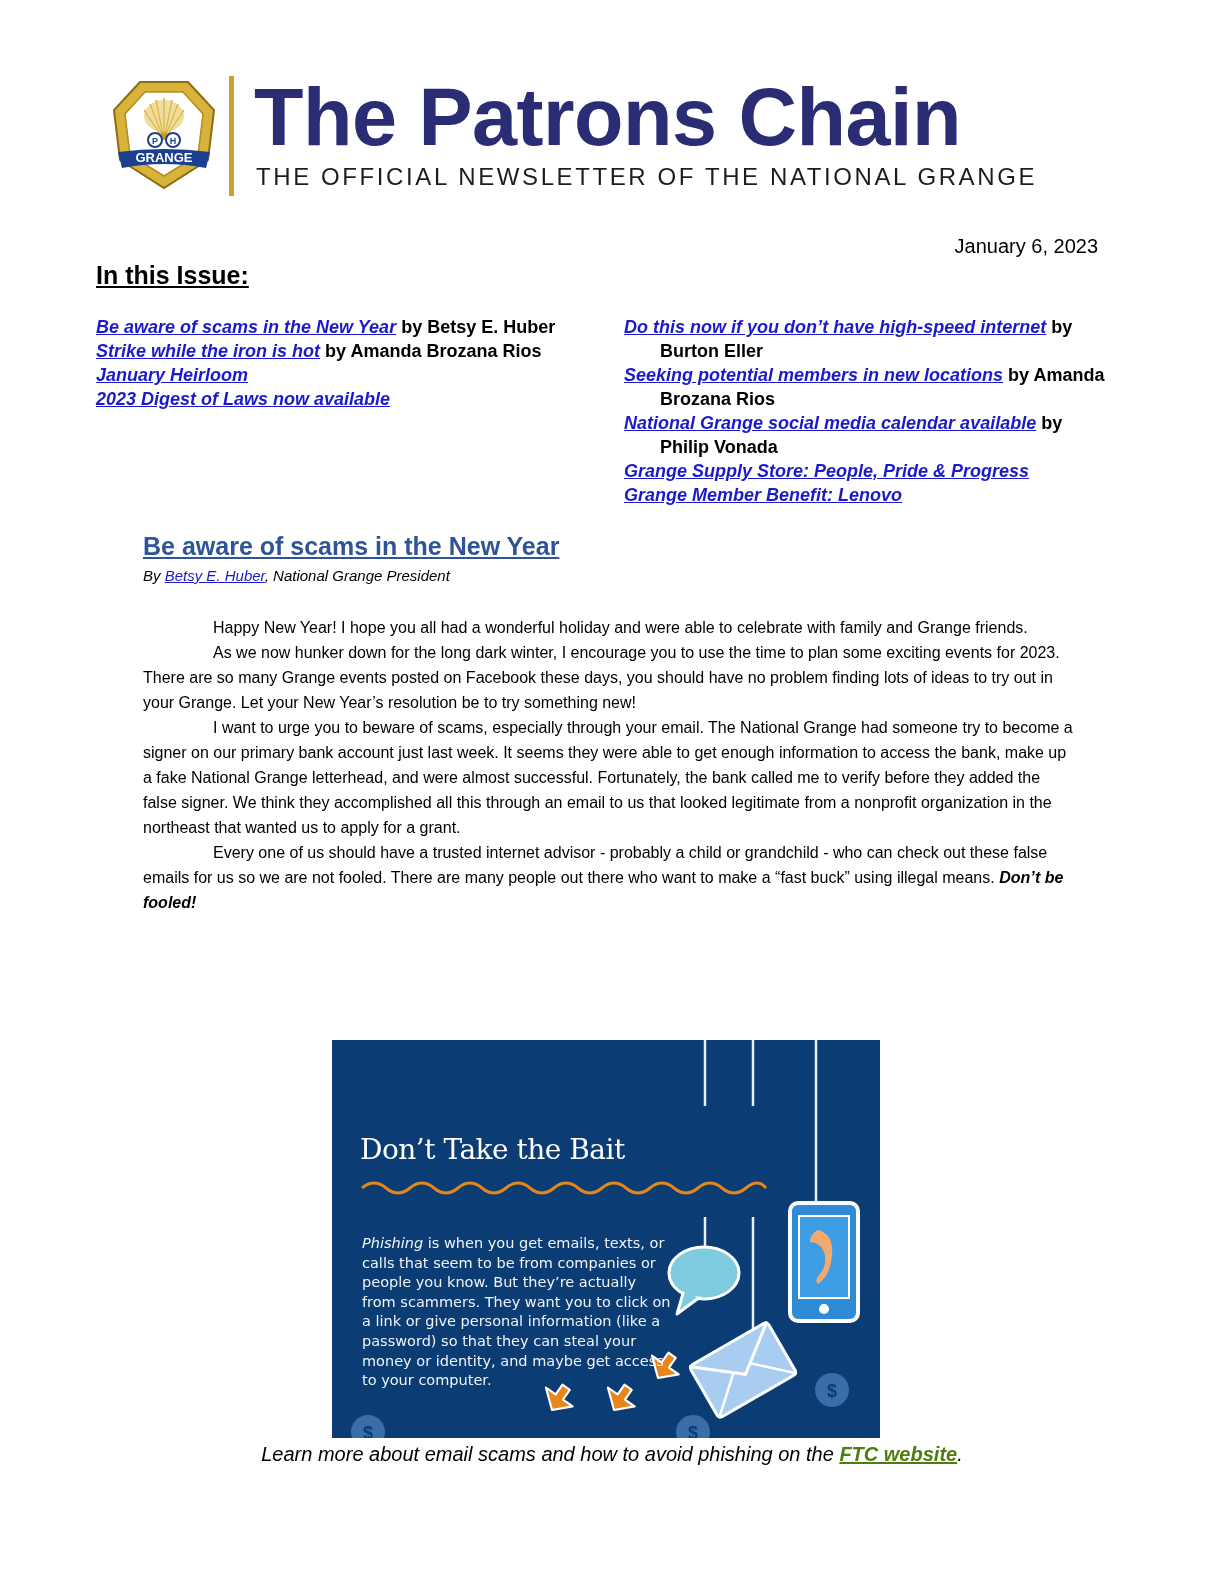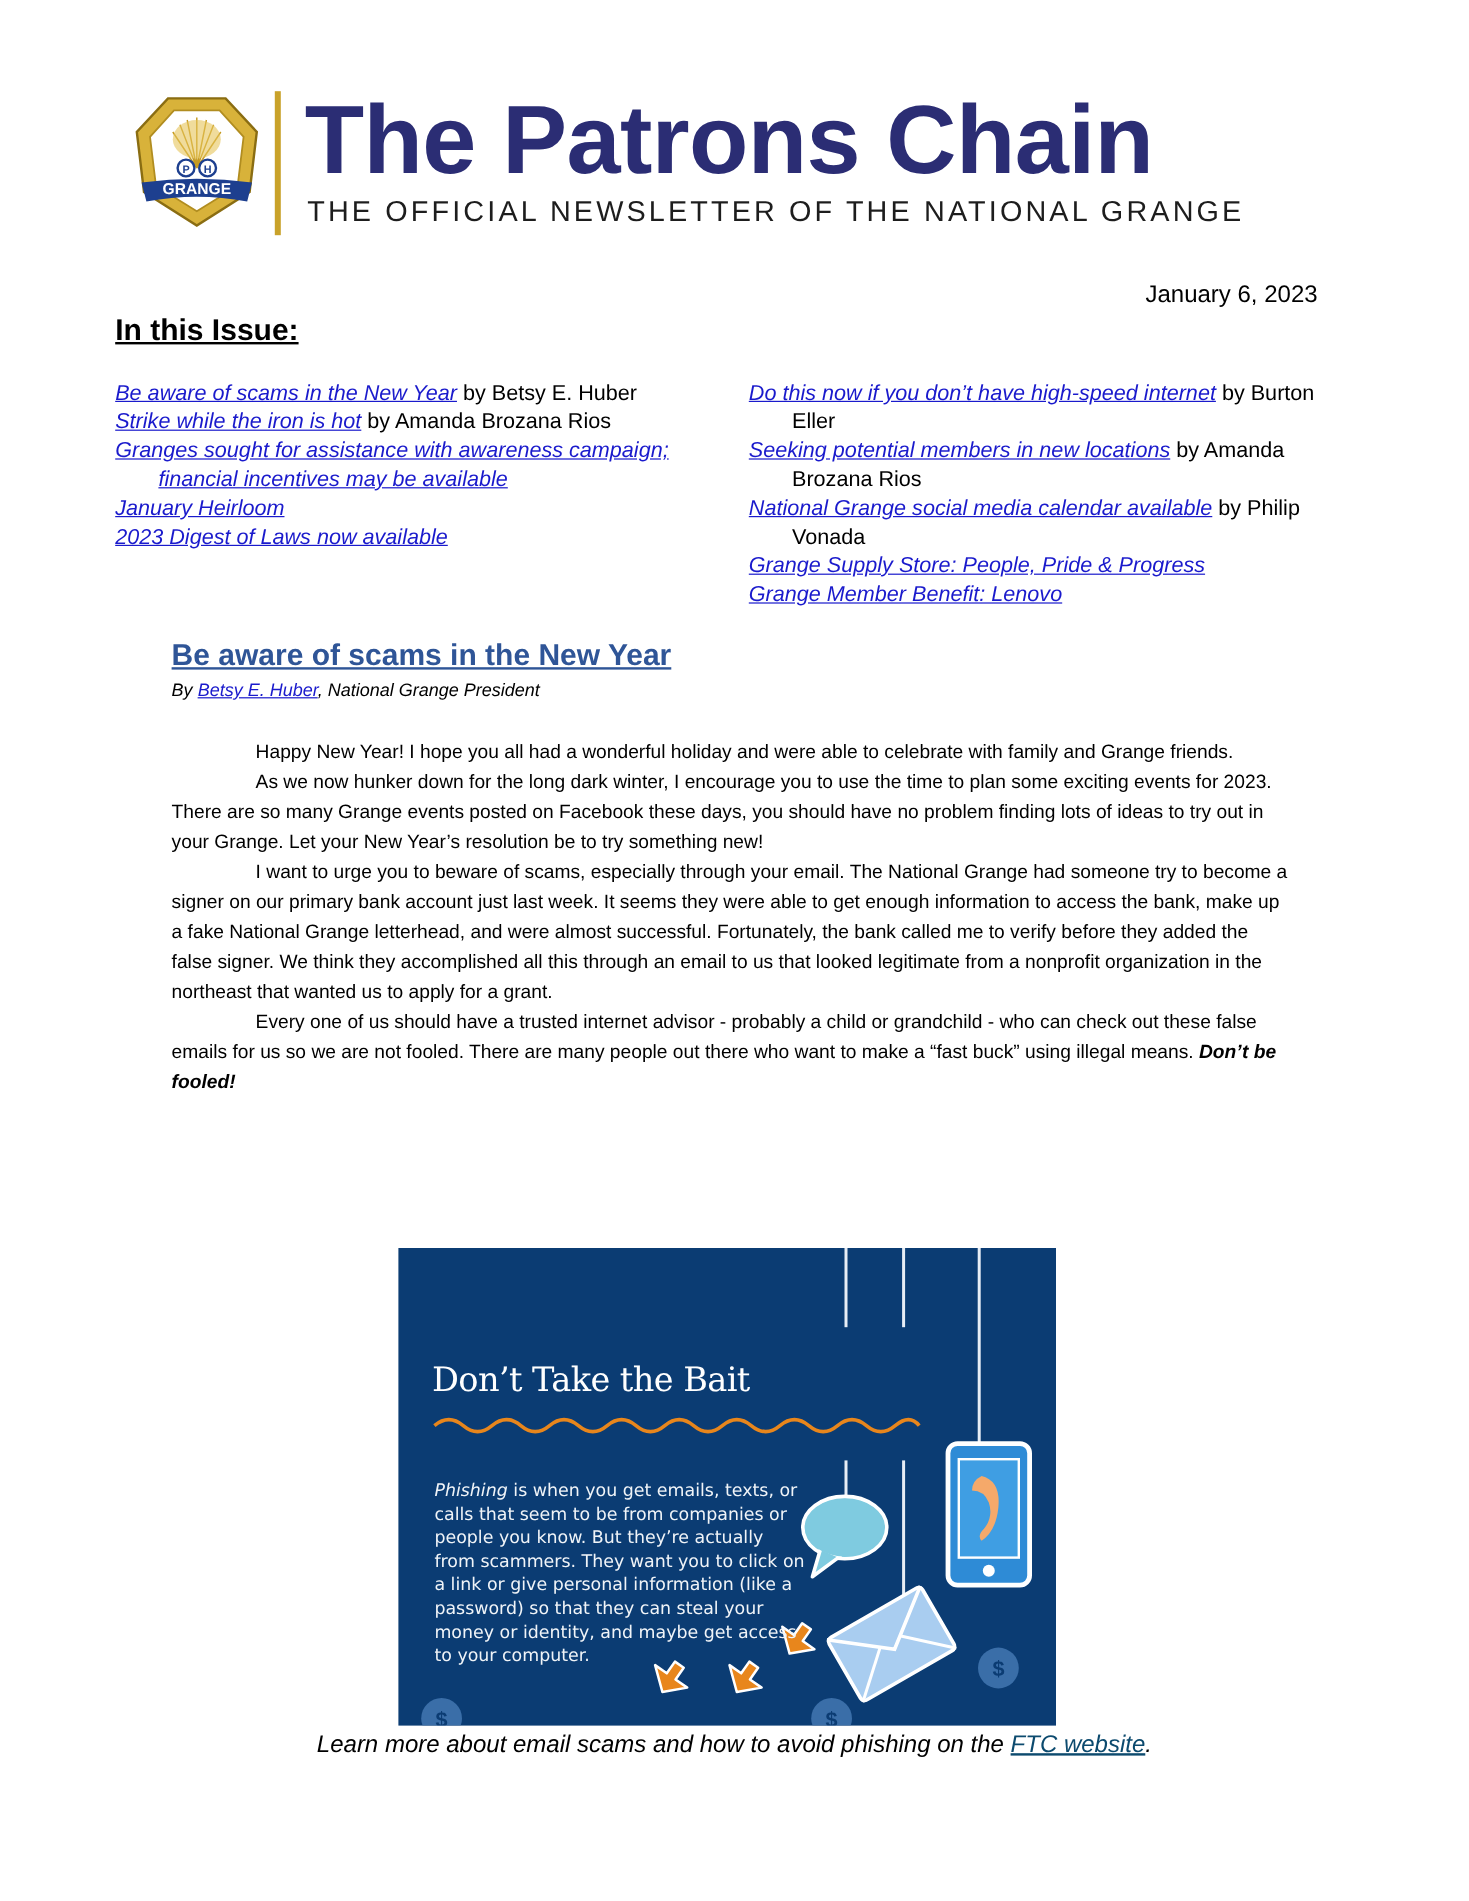--- a/index.html
+++ b/index.html
@@ -12,21 +12,21 @@
   #mast-rule { left: 229px; top: 76px; width: 5px; height: 120px; background: #c9a22a; }
   #mast-title { left: 254px; top: 72px; font-size: 81px; font-weight: bold; color: #2b2d74;
                 letter-spacing: -0.5px; line-height: 90px; white-space: nowrap; }
   #mast-sub { left: 256px; top: 163px; font-size: 24px; letter-spacing: 2.6px; color: #1d1d1d;
               line-height: 28px; white-space: nowrap; }
 
   #issue-date { right: 126px; top: 234px; font-size: 20px; line-height: 24px; }
   #toc-heading { left: 96px; top: 260px; font-size: 25px; font-weight: bold; text-decoration: underline;
                  line-height: 30px; }
 
-  .toc-col { top: 315px; font-size: 18px; line-height: 24px; }
+  .toc-col { top: 315px; font-size: 18px; line-height: 24px; font-weight: bold; }
   #toc-left { left: 96px; width: 500px; }
   #toc-right { left: 624px; width: 490px; }
   .toc-item { padding-left: 36px; text-indent: -36px; }
   .toc-link { color: #1a1acc; font-style: italic; text-decoration: underline; cursor: pointer; }
   .toc-by { color: #000; }
 
   
   #article-title { left: 143px; top: 531px; font-size: 25px; font-weight: bold; color: #2f5597;
                    text-decoration: underline; line-height: 30px; white-space: nowrap; }
   #article-byline { left: 143px; top: 564px; font-size: 15px; font-style: italic; line-height: 24px; }
@@ -41,21 +41,21 @@
   #phish-title1 { left: 30px; top: 32px; font-family: "DejaVu Serif", serif; font-weight: bold;
                   font-size: 41px; color: #fff; line-height: 48px; white-space: nowrap; }
   #phish-title2 { left: 28px; top: 86px; font-family: "DejaVu Serif", serif;
                   font-size: 28px; color: #fff; line-height: 48px; white-space: nowrap; letter-spacing: -0.5px; text-align: right; }
   #phish-text { left: 30px; top: 194px; width: 310px; font-size: 14.5px; line-height: 19.6px;
                 color: #f0f4f8; font-family: "DejaVu Sans", sans-serif; }
   #phish-text i { font-style: italic; }
 
   #caption { left: 0; width: 1224px; top: 1442px; text-align: center; font-size: 20px;
              font-style: italic; line-height: 24px; }
-  #caption .ftc-link { color: #0c4a6e; font-weight: normal; text-decoration: underline; cursor: pointer; }
+  #caption .ftc-link { color: #4d7c0f; font-weight: bold; text-decoration: underline; cursor: pointer; }
 </style>
 </head>
 <body>
 
 <div class="abs" id="logo">
   <svg width="108" height="112" viewBox="0 0 108 112">
     <polygon points="30,4 78,4 104,32 98,82 54,110 10,82 4,32" fill="#d8b23a" stroke="#8a6d12" stroke-width="2"></polygon>
     <polygon points="35,14 73,14 93,36 88,77 54,98 20,77 15,36" fill="#ffffff" stroke="#b18d20" stroke-width="1.5"></polygon>
     <g stroke="#c59a20" stroke-width="1.2" fill="none">
       <path d="M54,62 L40,26 M54,62 L46,22 M54,62 L54,20 M54,62 L62,22 M54,62 L68,26 M54,62 L34,32 M54,62 L74,32"></path>
@@ -72,21 +72,20 @@
 <div class="abs" id="mast-rule"></div>
 <div class="abs" id="mast-title">The Patrons Chain</div>
 <div class="abs" id="mast-sub">THE OFFICIAL NEWSLETTER OF THE NATIONAL GRANGE</div>
 
 <div class="abs" id="issue-date">January 6, 2023</div>
 <div class="abs" id="toc-heading">In this Issue:</div>
 
 <div class="abs toc-col" id="toc-left">
   <div class="toc-item"><span class="toc-link">Be aware of scams in the New Year</span><span class="toc-by"> by Betsy E. Huber</span></div>
   <div class="toc-item"><span class="toc-link">Strike while the iron is hot</span><span class="toc-by"> by Amanda Brozana Rios</span></div>
-  <div class="toc-item"><span class="toc-link">Granges sought for assistance with awareness campaign; financial incentives may be available</span></div>
   <div class="toc-item"><span class="toc-link">January Heirloom</span></div>
   <div class="toc-item"><span class="toc-link">2023 Digest of Laws now available</span></div>
 </div>
 <div class="abs toc-col" id="toc-right">
   <div class="toc-item"><span class="toc-link">Do this now if you don’t have high-speed internet</span><span class="toc-by"> by Burton Eller</span></div>
   <div class="toc-item"><span class="toc-link">Seeking potential members in new locations</span><span class="toc-by"> by Amanda Brozana Rios</span></div>
   <div class="toc-item"><span class="toc-link">National Grange social media calendar available</span><span class="toc-by"> by Philip Vonada</span></div>
   <div class="toc-item"><span class="toc-link">Grange Supply Store: People, Pride &amp; Progress</span></div>
   <div class="toc-item"><span class="toc-link">Grange Member Benefit: Lenovo</span></div>
 </div>

